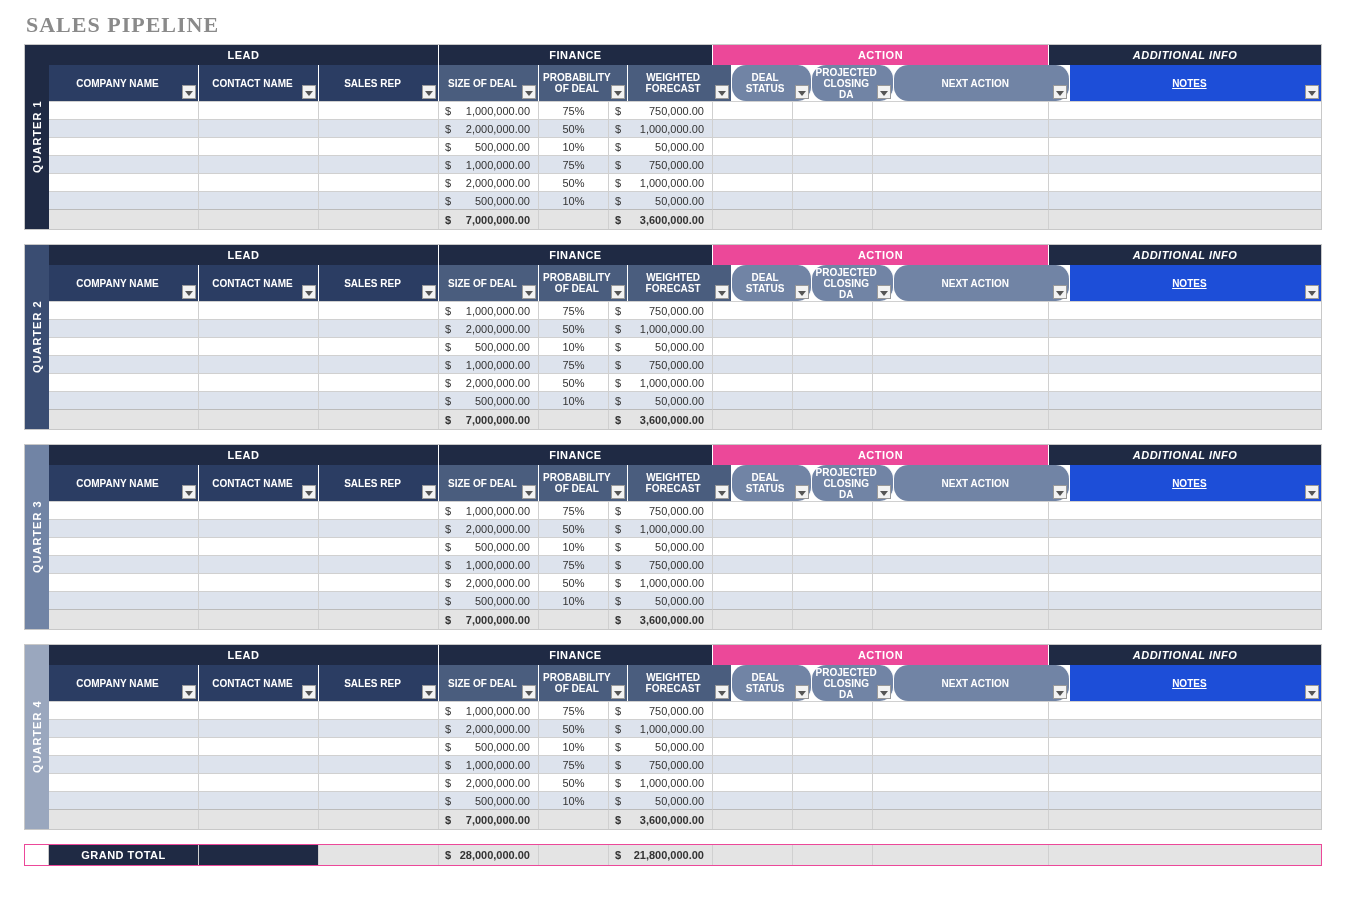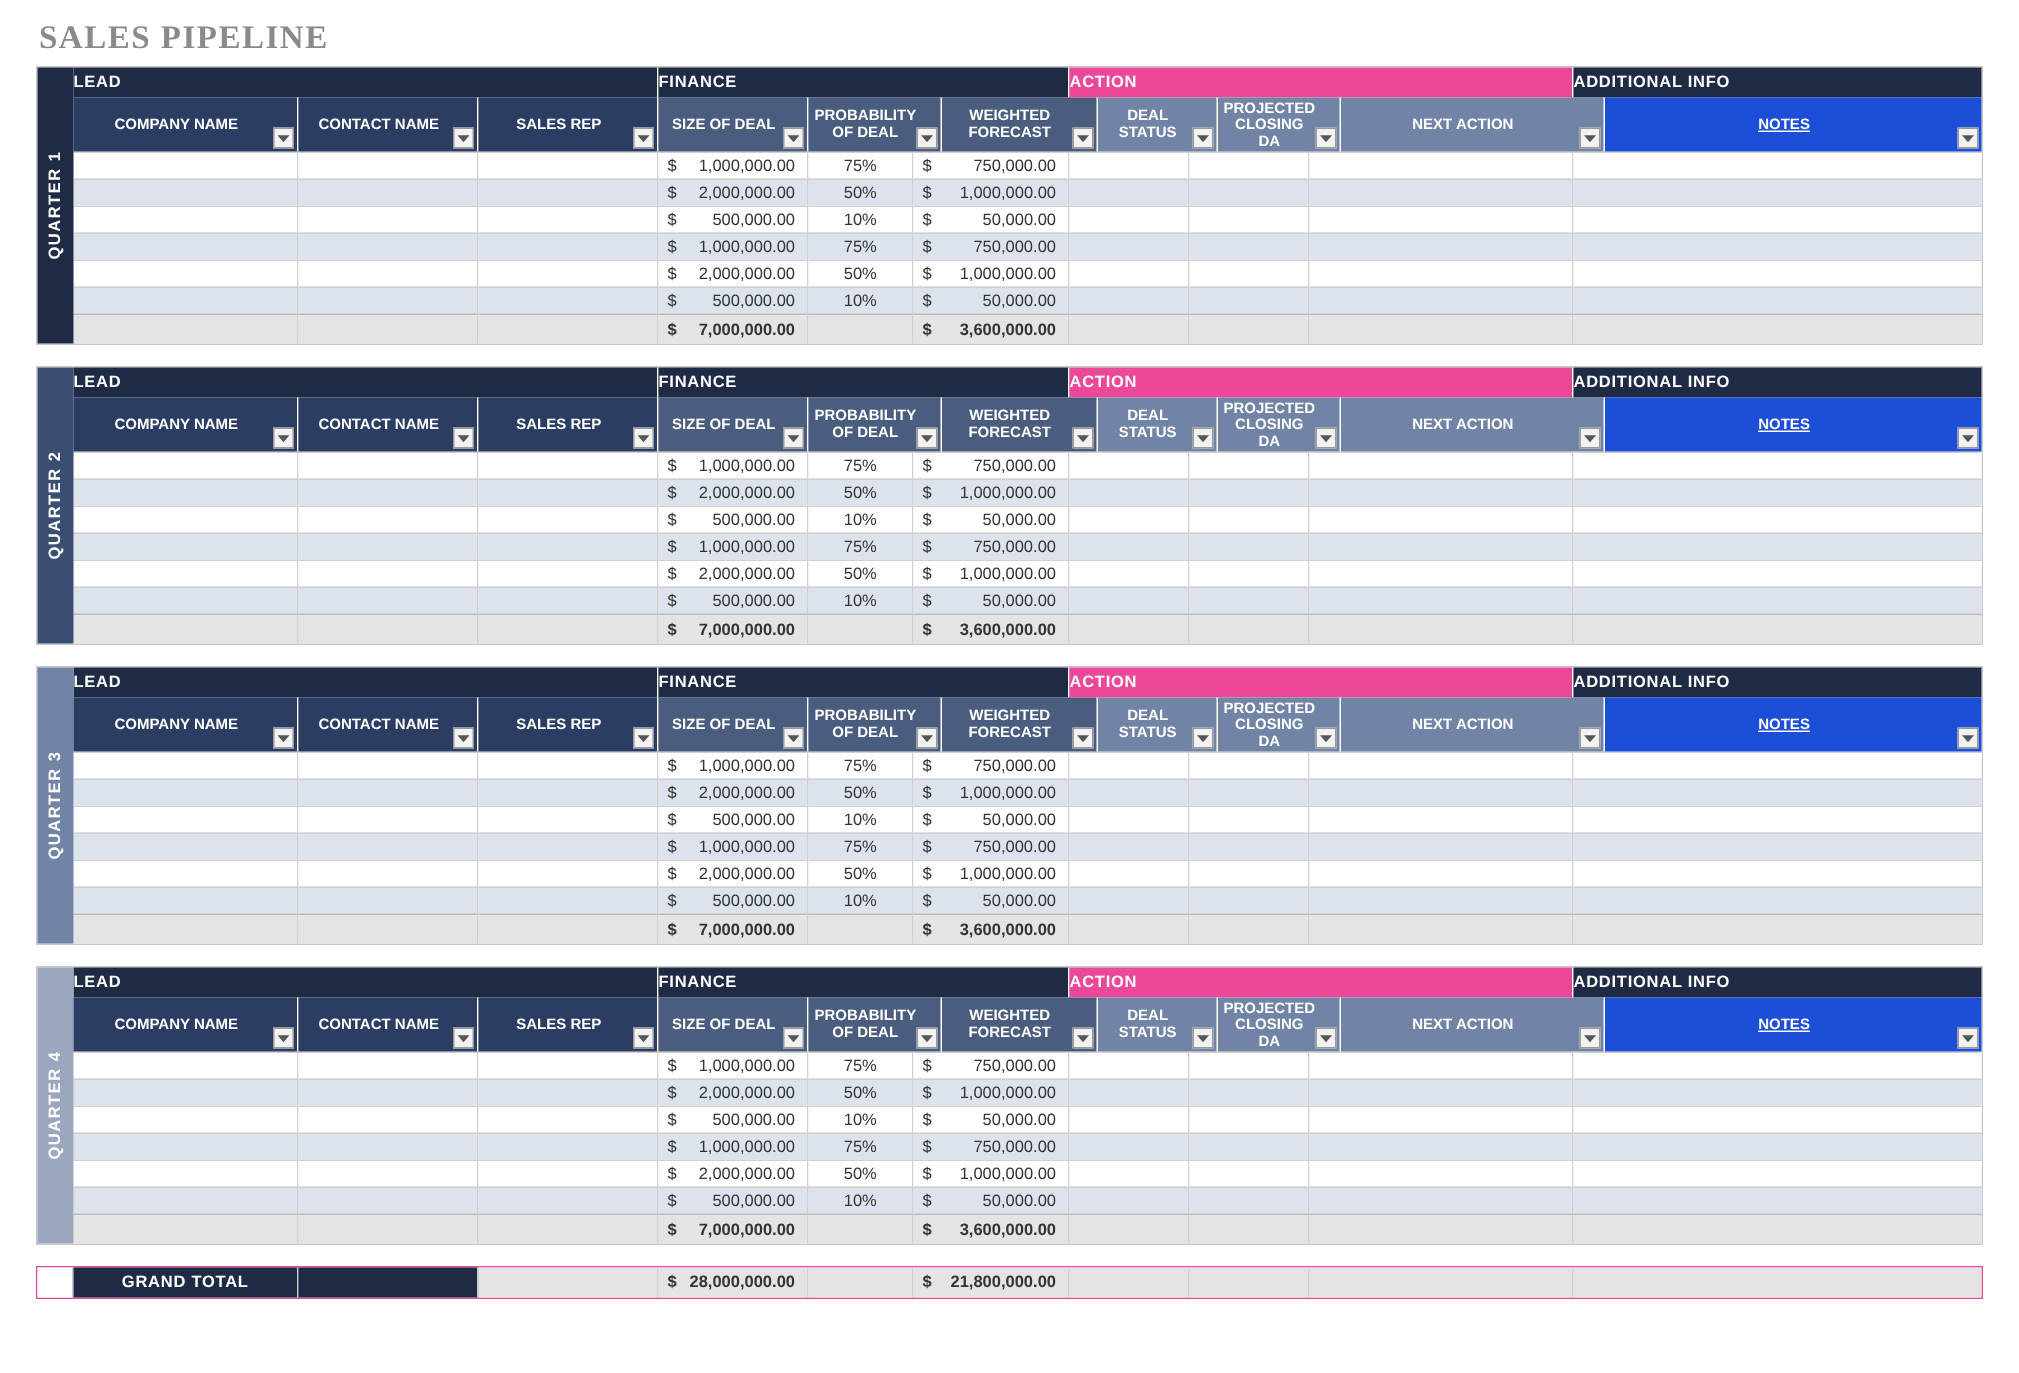--- a/index.html
+++ b/index.html
@@ -38,29 +38,29 @@
     transform: rotate(180deg);
     text-align: center;
     border-left: 0;
   }
   .q-body { flex: 1; }
   .grp-row, .col-row, .data-row, .total-row, .grand-row {
     display: flex;
     width: 100%;
   }
   .grp {
-    text-align: left;
+    text-align: center;
     color: #fff;
     font-weight: bold;
     font-size: 11px;
     padding: 4px 0;
     letter-spacing: 0.5px;
     border-right: 1px solid #fff;
   }
-  .grp:last-child { border-right: 0; }
+  .grp:last-child { border-right: 0; font-style: italic; }
   .grp-lead    { background: #1f2a44; }
   .grp-finance { background: #1f2a44; }
   .grp-action  { background: #ec4899; }
   .grp-info    { background: #1f2a44; }
 
   .colh {
     position: relative;
     color: #fff;
     font-weight: bold;
     font-size: 10px;
@@ -69,21 +69,21 @@
     align-items: center;
     justify-content: center;
     height: 36px;
     padding: 2px 16px 2px 4px;
     border-right: 1px solid #fff;
     line-height: 1.1;
   }
   .colh:last-child { border-right: 0; }
   .h-lead    { background: #2b3d63; }
   .h-finance { background: #4a5d7e; }
-  .h-action  { background: #7184a5; }
+  .h-action  { background: #7184a5; border-radius: 14px; }
   .h-info    { background: #1d4ed8; text-decoration: underline; }
   .filter-btn {
     position: absolute;
     right: 2px;
     bottom: 2px;
     width: 14px;
     height: 14px;
     background: #f2f2f2;
     border: 1px solid #999;
     display: flex;

